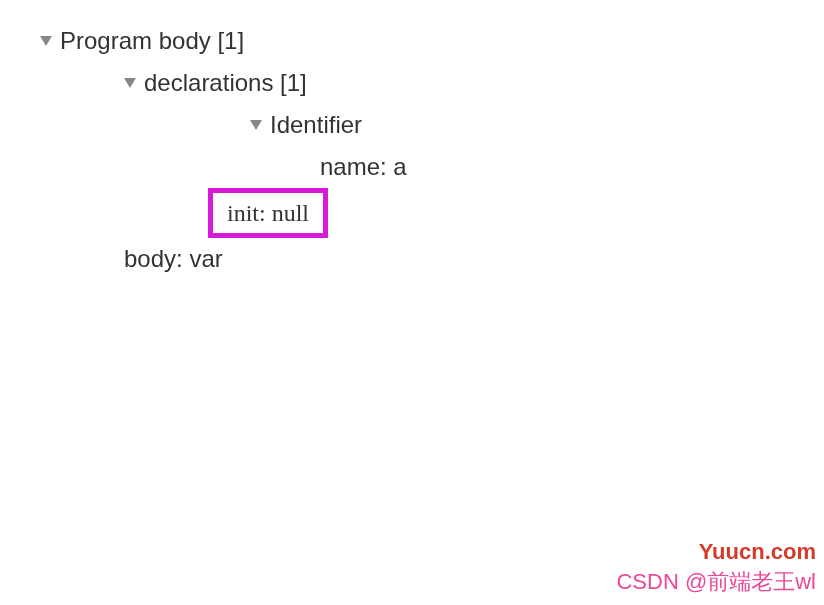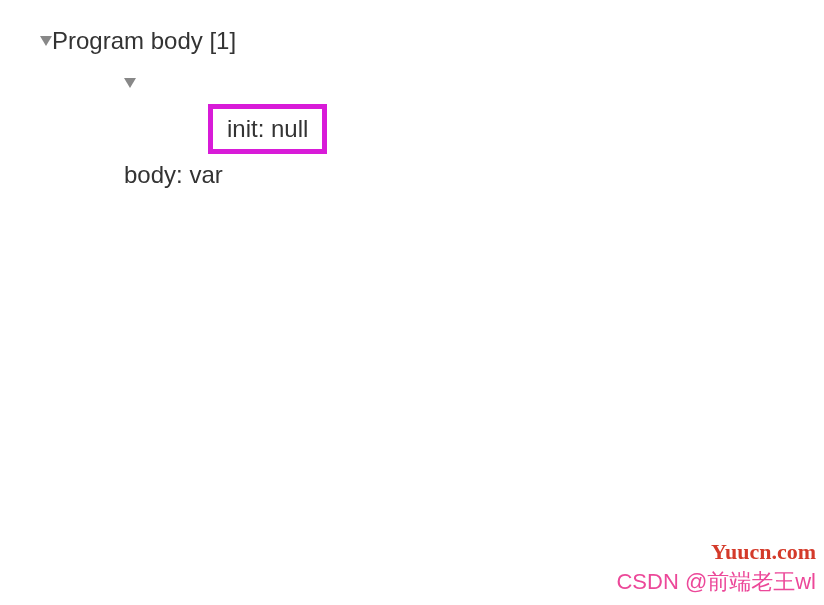--- a/index.html
+++ b/index.html
@@ -13,21 +13,21 @@
       color: #333;
       background: #fff;
       padding: 20px 40px;
       width: 824px;
       height: 605px;
       position: relative;
     }
     .tree-node {
       display: flex;
       align-items: center;
-      gap: 0;
+      gap: 8px;
       min-height: 42px;
     }
     .toggle {
       width: 0;
       height: 0;
       border-left: 6px solid transparent;
       border-right: 6px solid transparent;
       border-top: 10px solid #888;
       cursor: pointer;
       flex-shrink: 0;
@@ -38,29 +38,30 @@
     .node-label {
       color: #333;
       white-space: pre;
     }
     .highlighted {
       border: 5px solid #d81bd8;
       padding: 2px 14px 2px 14px;
       display: inline-flex;
       align-items: center;
       min-height: 50px;
+      font-family: Liberation Serif, serif;
     }
     .watermark-bottom-right {
       position: absolute;
       right: 8px;
       bottom: 40px;
       font-size: 22px;
       font-weight: bold;
       color: #d43a2a;
-      font-family: Liberation Serif, serif;
+      font-family: Liberation Sans, sans-serif;
     }
     .watermark-csdn {
       position: absolute;
       right: 8px;
       bottom: 8px;
       font-size: 22px;
       color: #ec4899;
       font-family: Arial, sans-serif;
     }
     .kv {
@@ -75,28 +76,43 @@
   <span class="node-label">Program body [1]</span>
 </div>
 
 <div class="tree-children">
 
 
   <div class="tree-children">
 
     <div class="tree-node">
       <span class="toggle"></span>
+      <span class="node-label">declarations [1]</span>
     </div>
 
     <div class="tree-children">
 
 
       <div class="tree-children">
 
 
+        <div class="tree-children">
+
+          <div class="tree-node">
+            <span class="toggle"></span>
+            <span class="node-label">Identifier</span>
+          </div>
+
+          <div class="tree-children">
+            <div class="tree-node" style="margin-left:28px;">
+              <span class="node-label kv">name: a</span>
+            </div>
+          </div>
+
+        </div>
 
         <div class="tree-node">
           <span class="highlighted">
             <span class="node-label kv">init: null</span>
           </span>
         </div>
 
       </div>
 
     </div>

